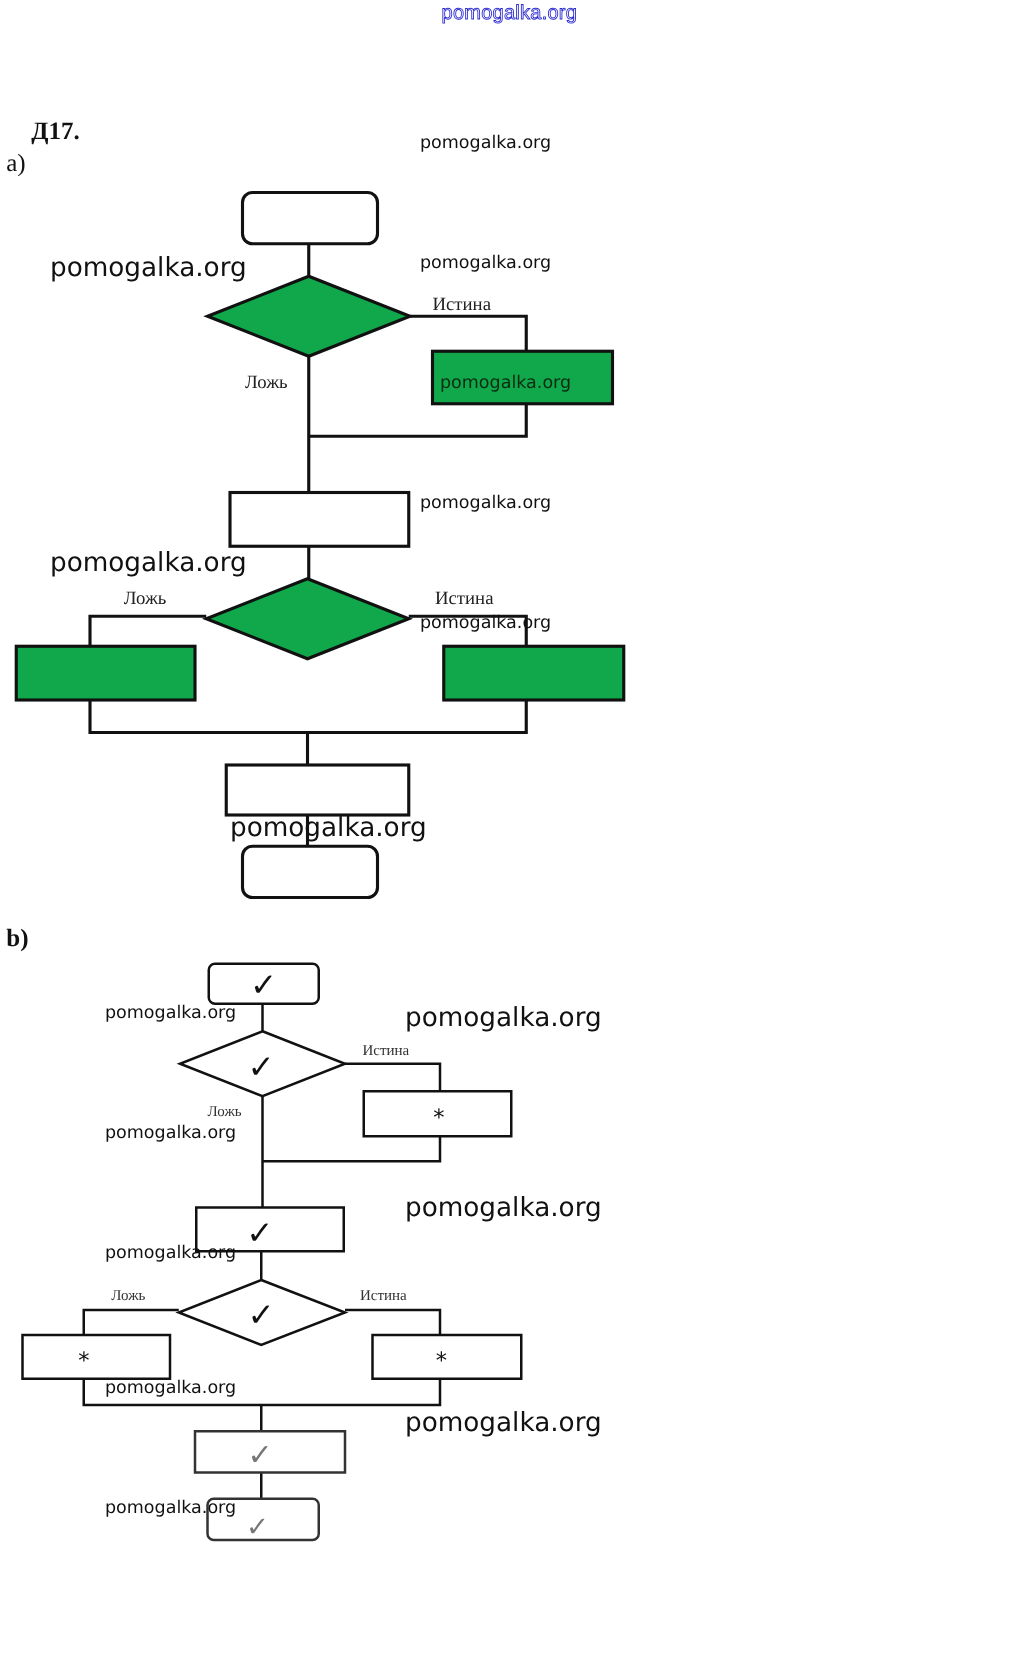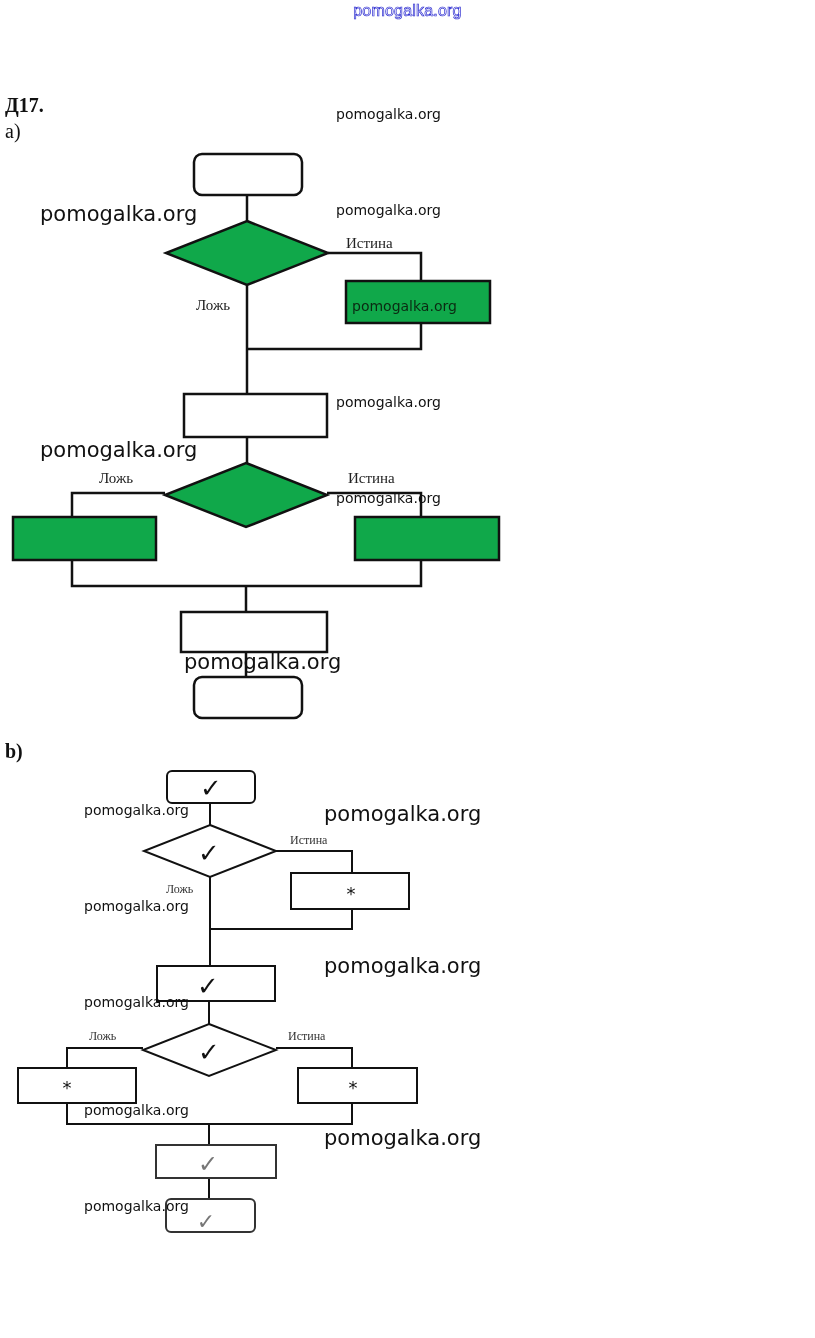--- a/index.html
+++ b/index.html
@@ -13,21 +13,21 @@
   .heading { position: absolute; left: 5px; font-family: "Liberation Serif", serif; font-weight: bold; color: #111; }
   .wm { position: absolute; font-family: "DejaVu Sans", "Liberation Sans", sans-serif; color: #111; white-space: nowrap; }
   .wm.s { font-size: 14px; }
   .wm.l { font-size: 21px; }
 </style>
 </head>
 <body>
 
 <div class="header-link">pomogalka.org</div>
 
-<div class="heading" style="top:94px; font-size:20px;">Д17.</div>
+<div class="heading" style="top:94px; font-size:20px;margin-left:20px;">Д17.</div>
 <div class="heading" style="top:120px; font-size:20px; font-weight:normal;">a)</div>
 <div class="heading" style="top:740px; font-size:20px;">b)</div>
 
 <svg id="canvas" width="815" height="1338" viewBox="0 0 815 1338" xmlns="http://www.w3.org/2000/svg">
 
   <g stroke="#111" stroke-width="2.5" fill="none">
 
     <g>
       <line x1="247" y1="195" x2="247" y2="221"></line>
       <polyline points="328,253 421,253 421,281"></polyline>

